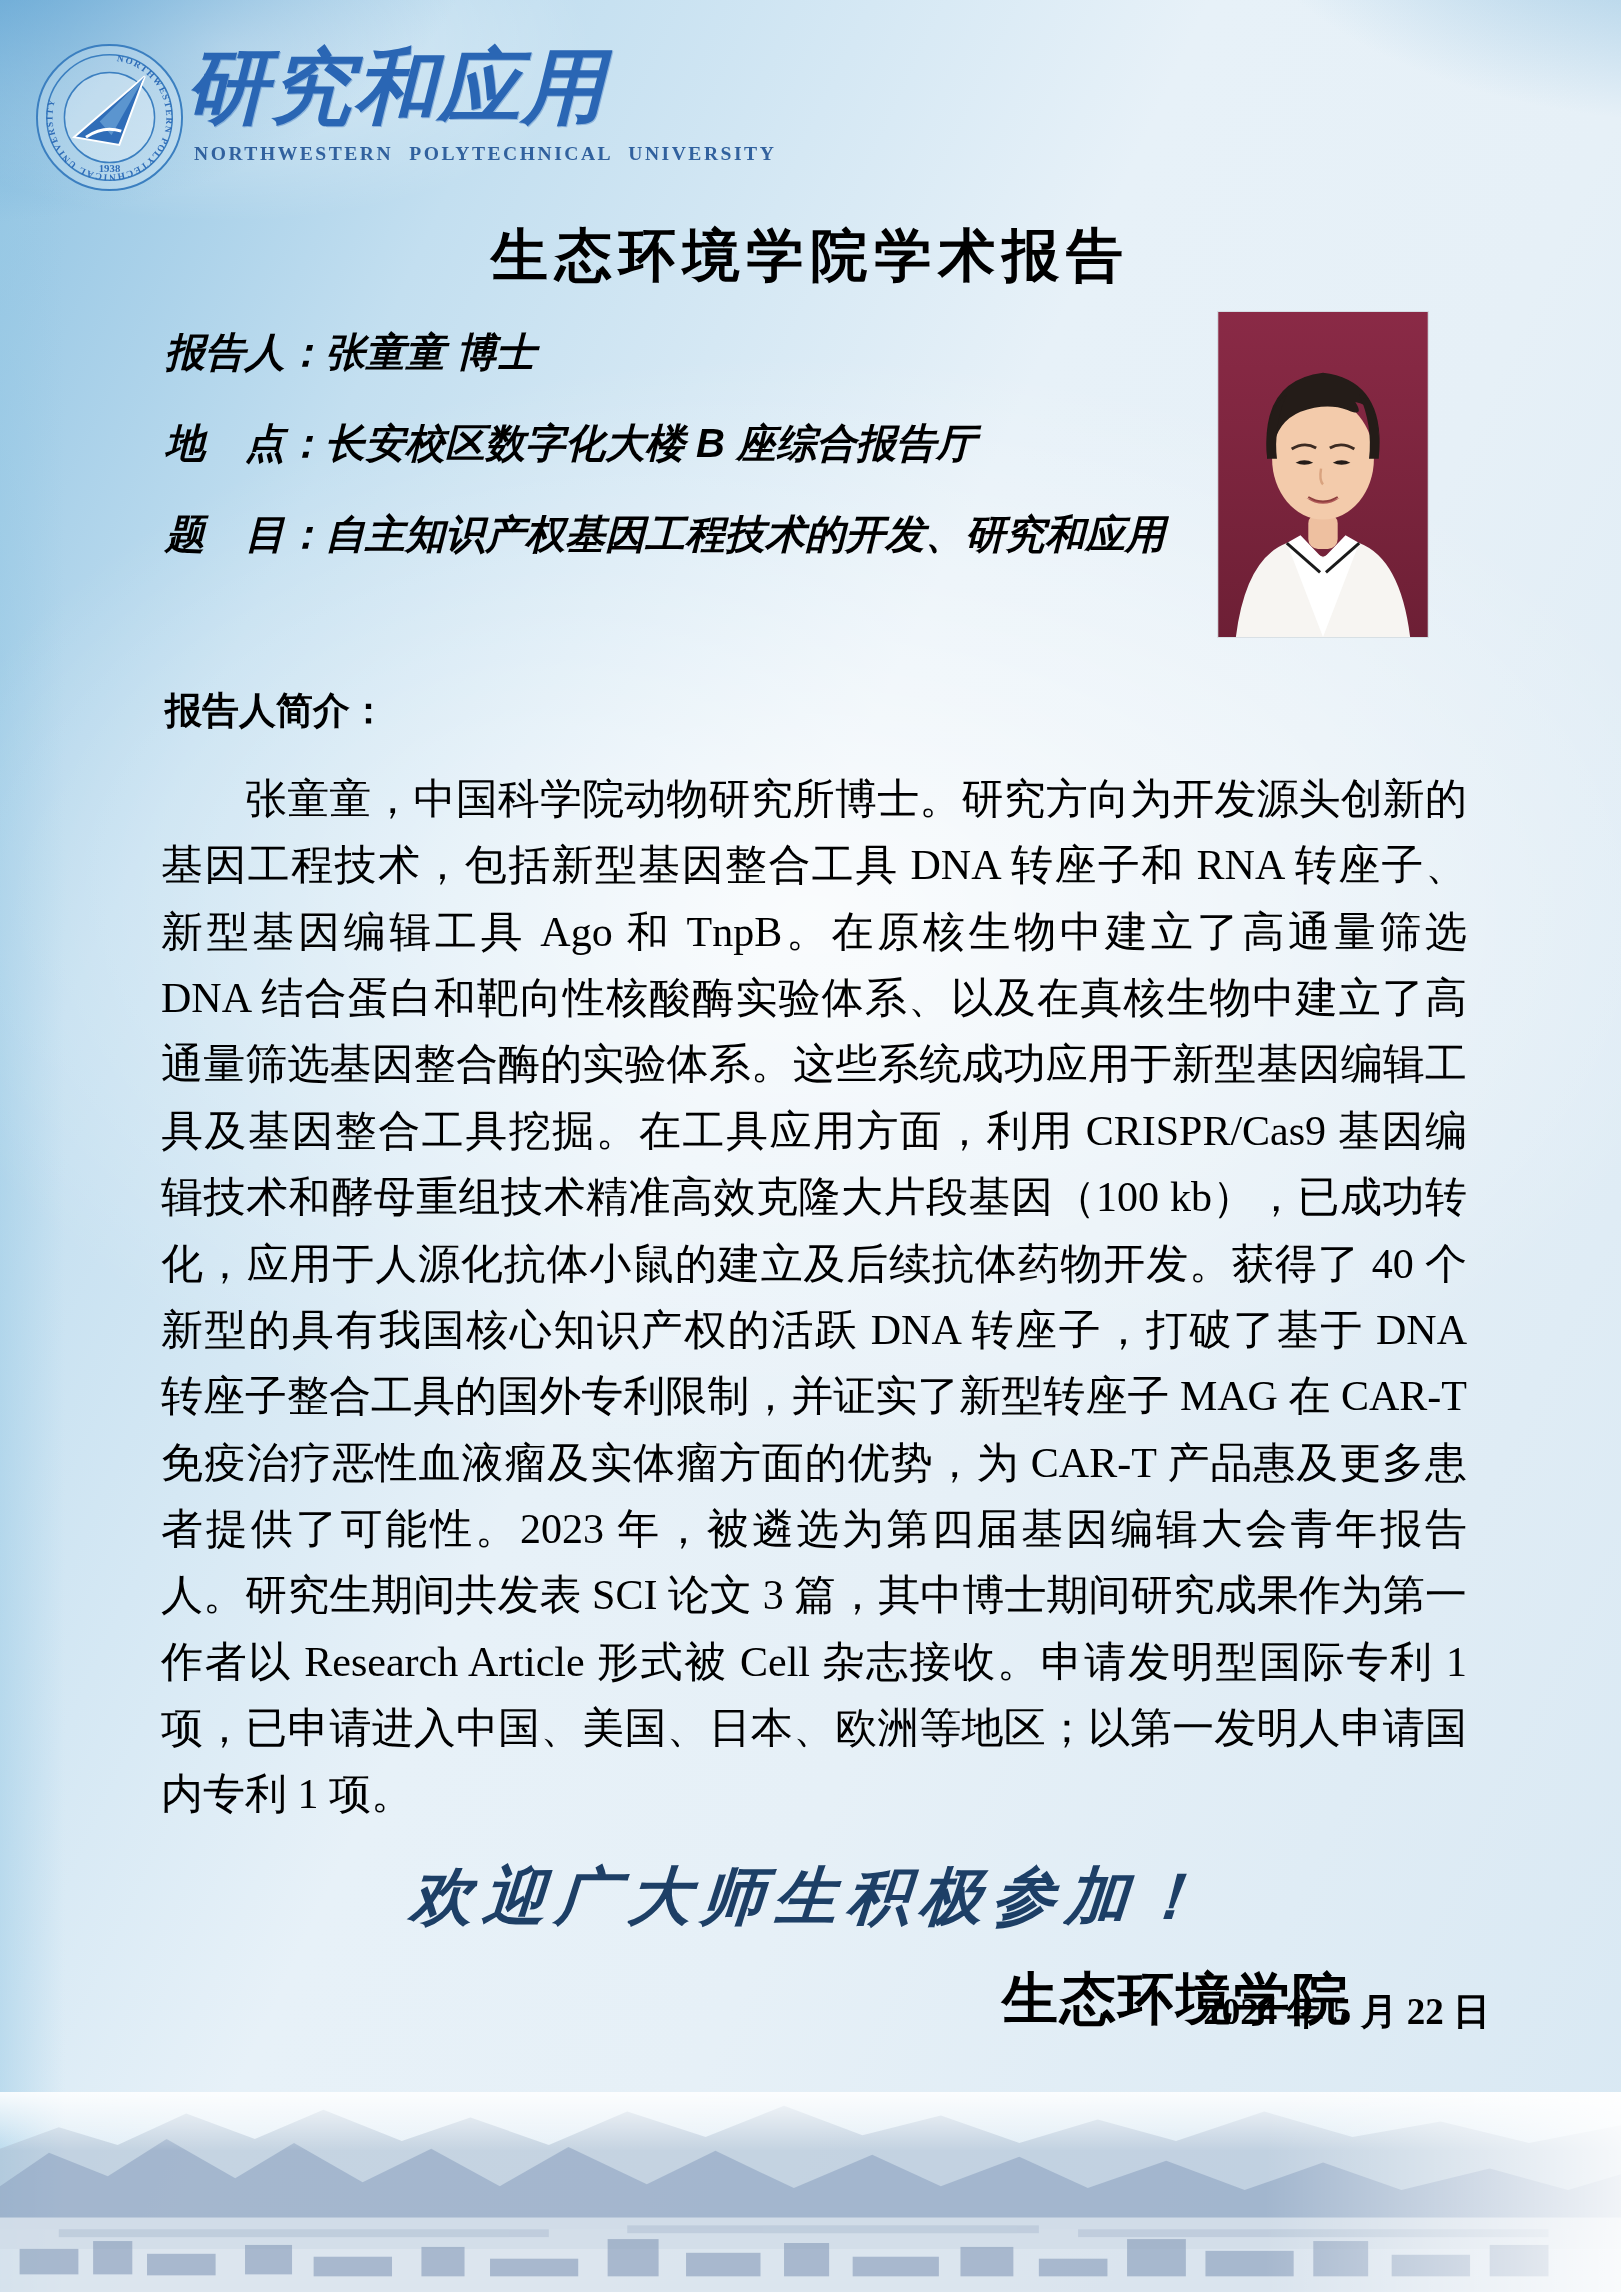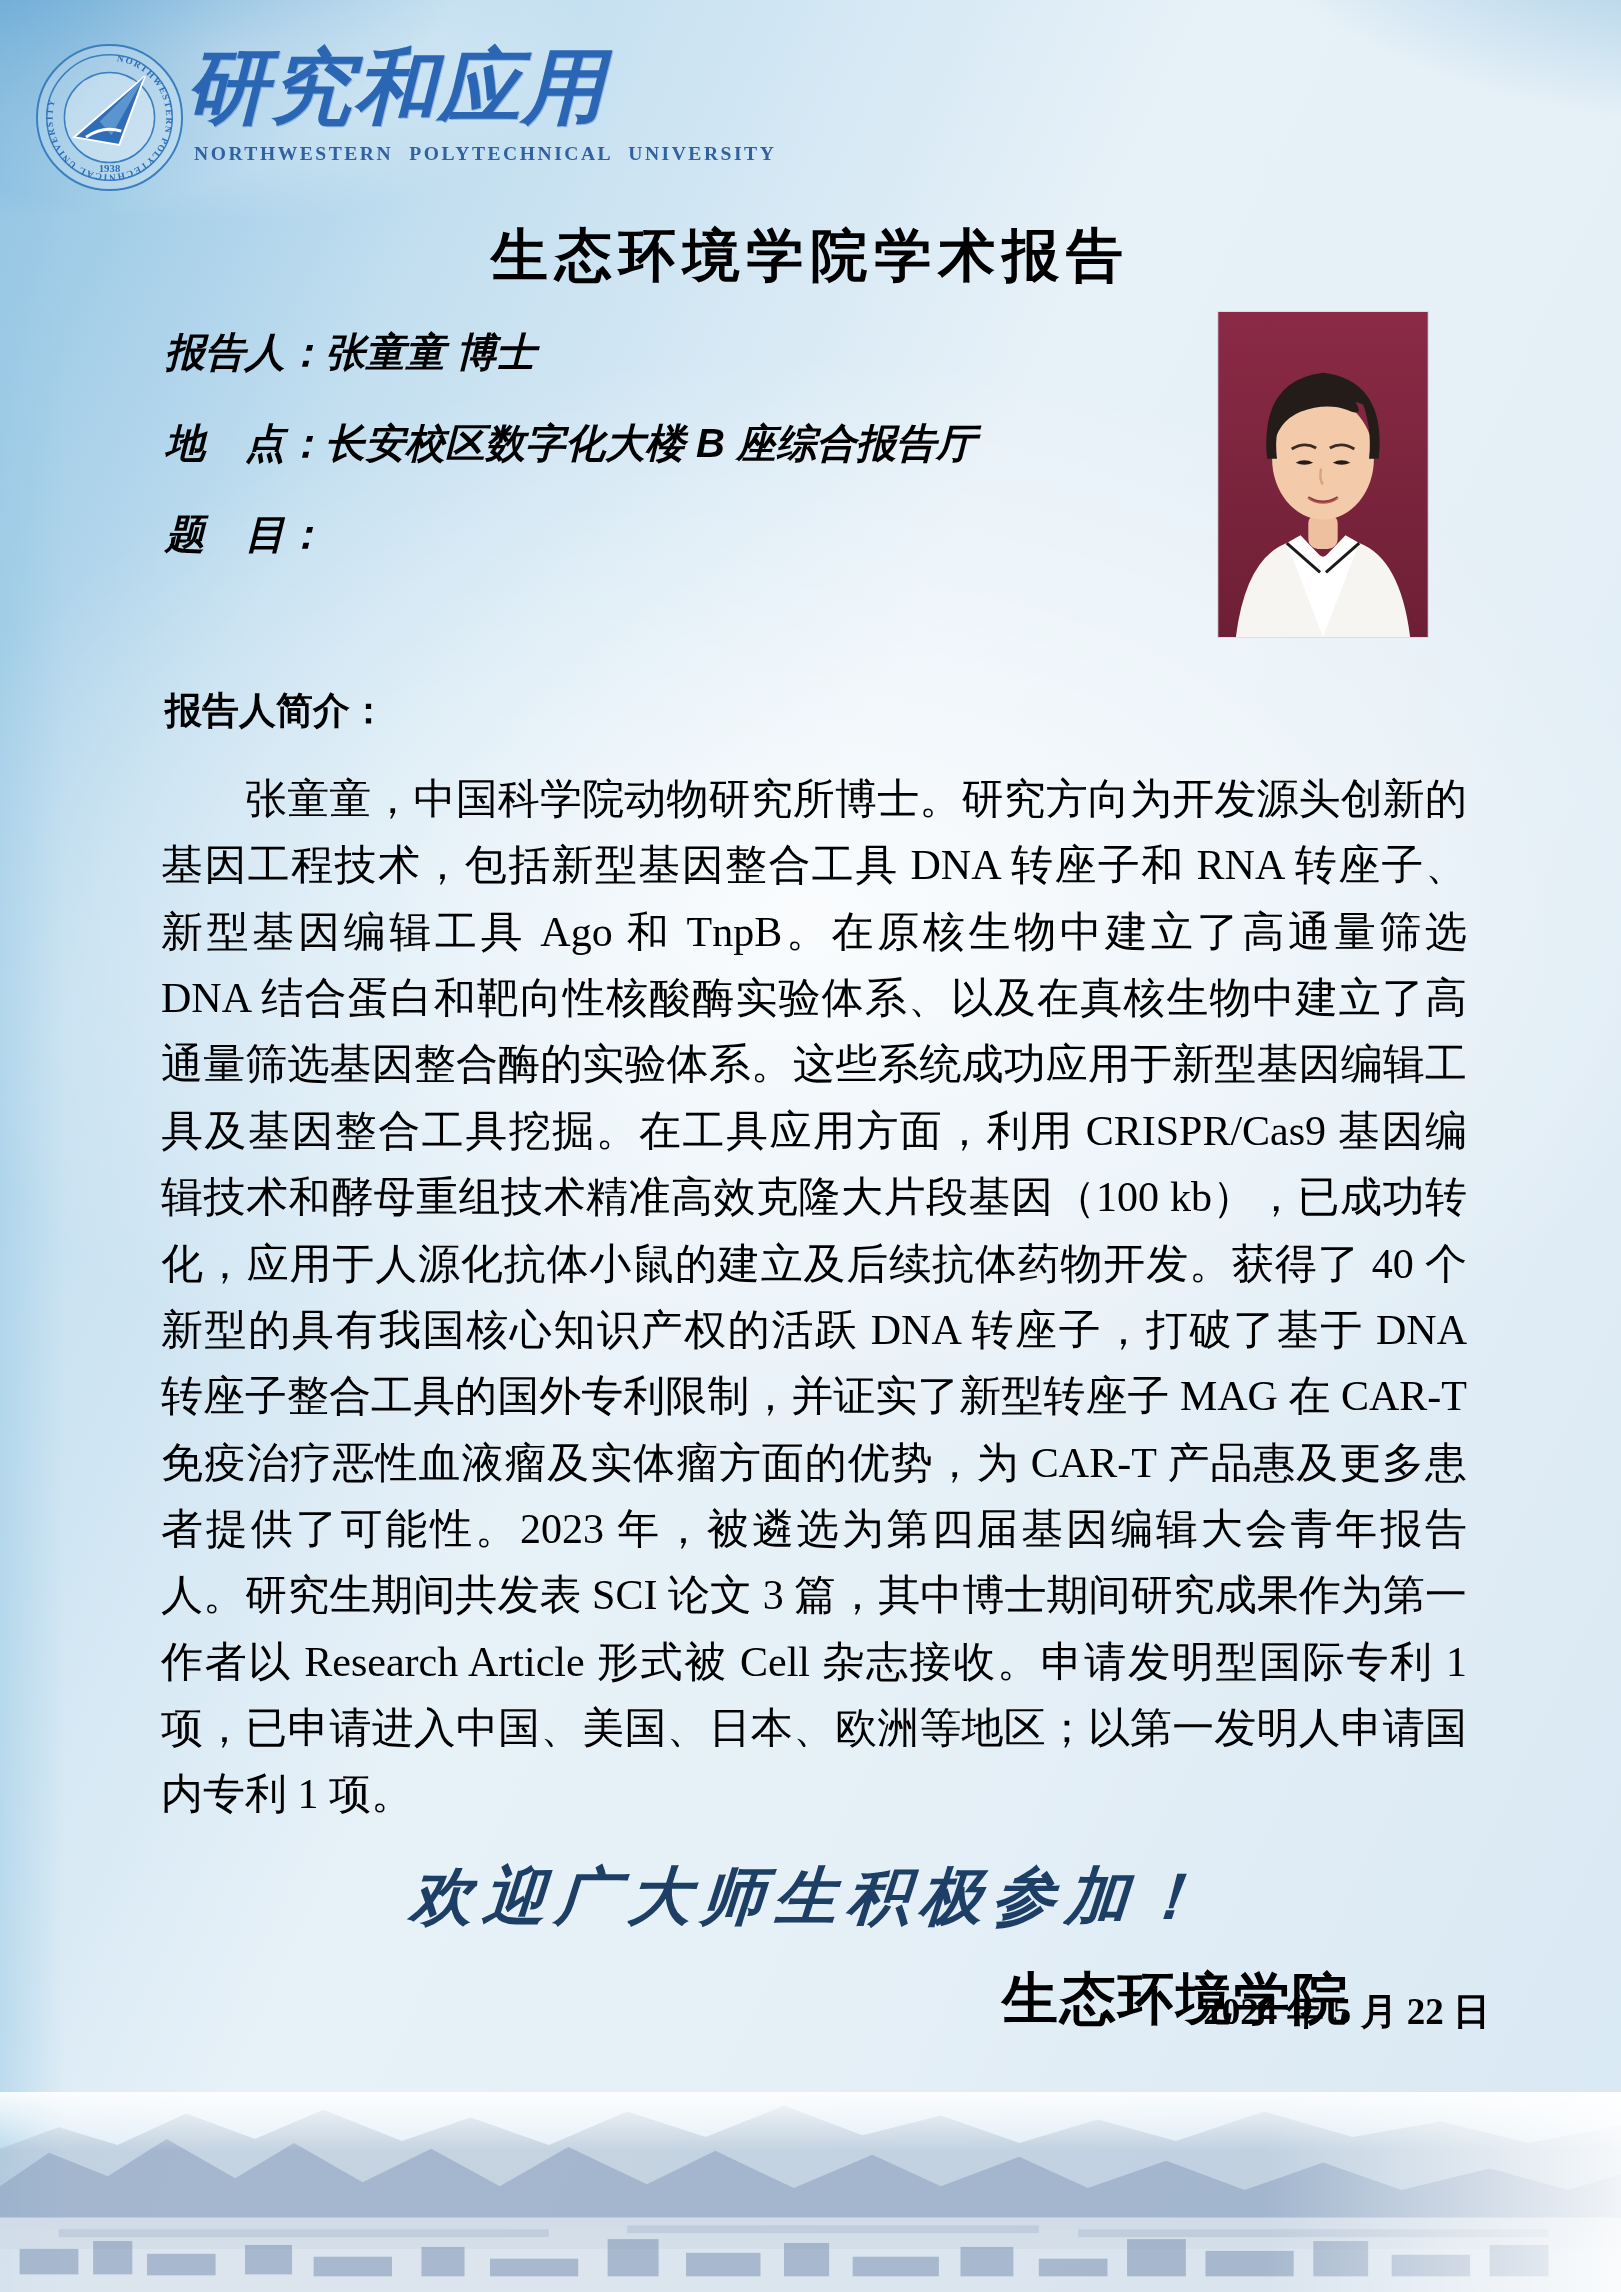--- a/index.html
+++ b/index.html
@@ -111,20 +111,21 @@
     <div class="info-row">
       <span class="lbl">报告人：</span>
       <span class="val">张童童 博士</span>
     </div>
     <div class="info-row">
       <span class="lbl">地　点：</span>
       <span class="val">长安校区数字化大楼 B 座综合报告厅</span>
     </div>
     <div class="info-row">
       <span class="lbl">题　目：</span>
+      <span class="val">自主知识产权基因工程技术的开发、研究和应用</span>
     </div>
   </div>
   <div class="bio-heading">报告人简介：</div>
 
   <svg class="photo" viewBox="0 0 214 332">
     <defs>
       <linearGradient id="bgMaroon" x1="0" y1="0" x2="0" y2="1">
         <stop offset="0" stop-color="#8a2a46"></stop>
         <stop offset="1" stop-color="#6d1f35"></stop>
       </linearGradient>

